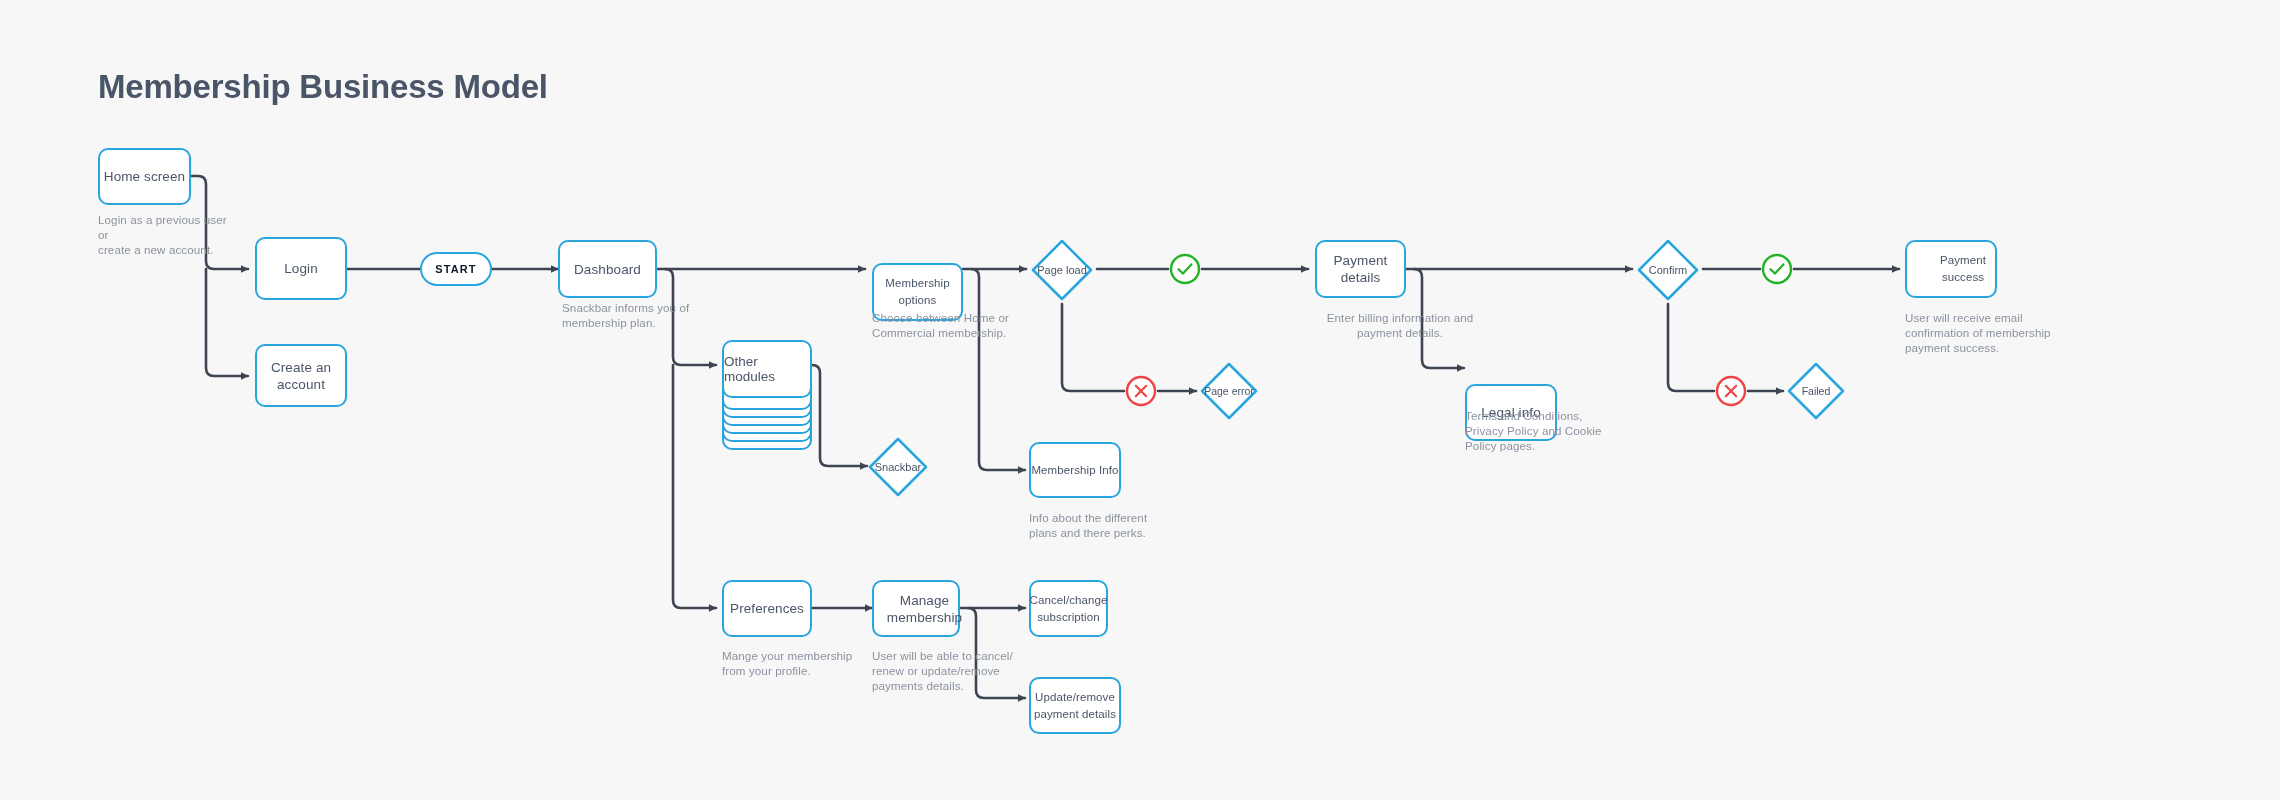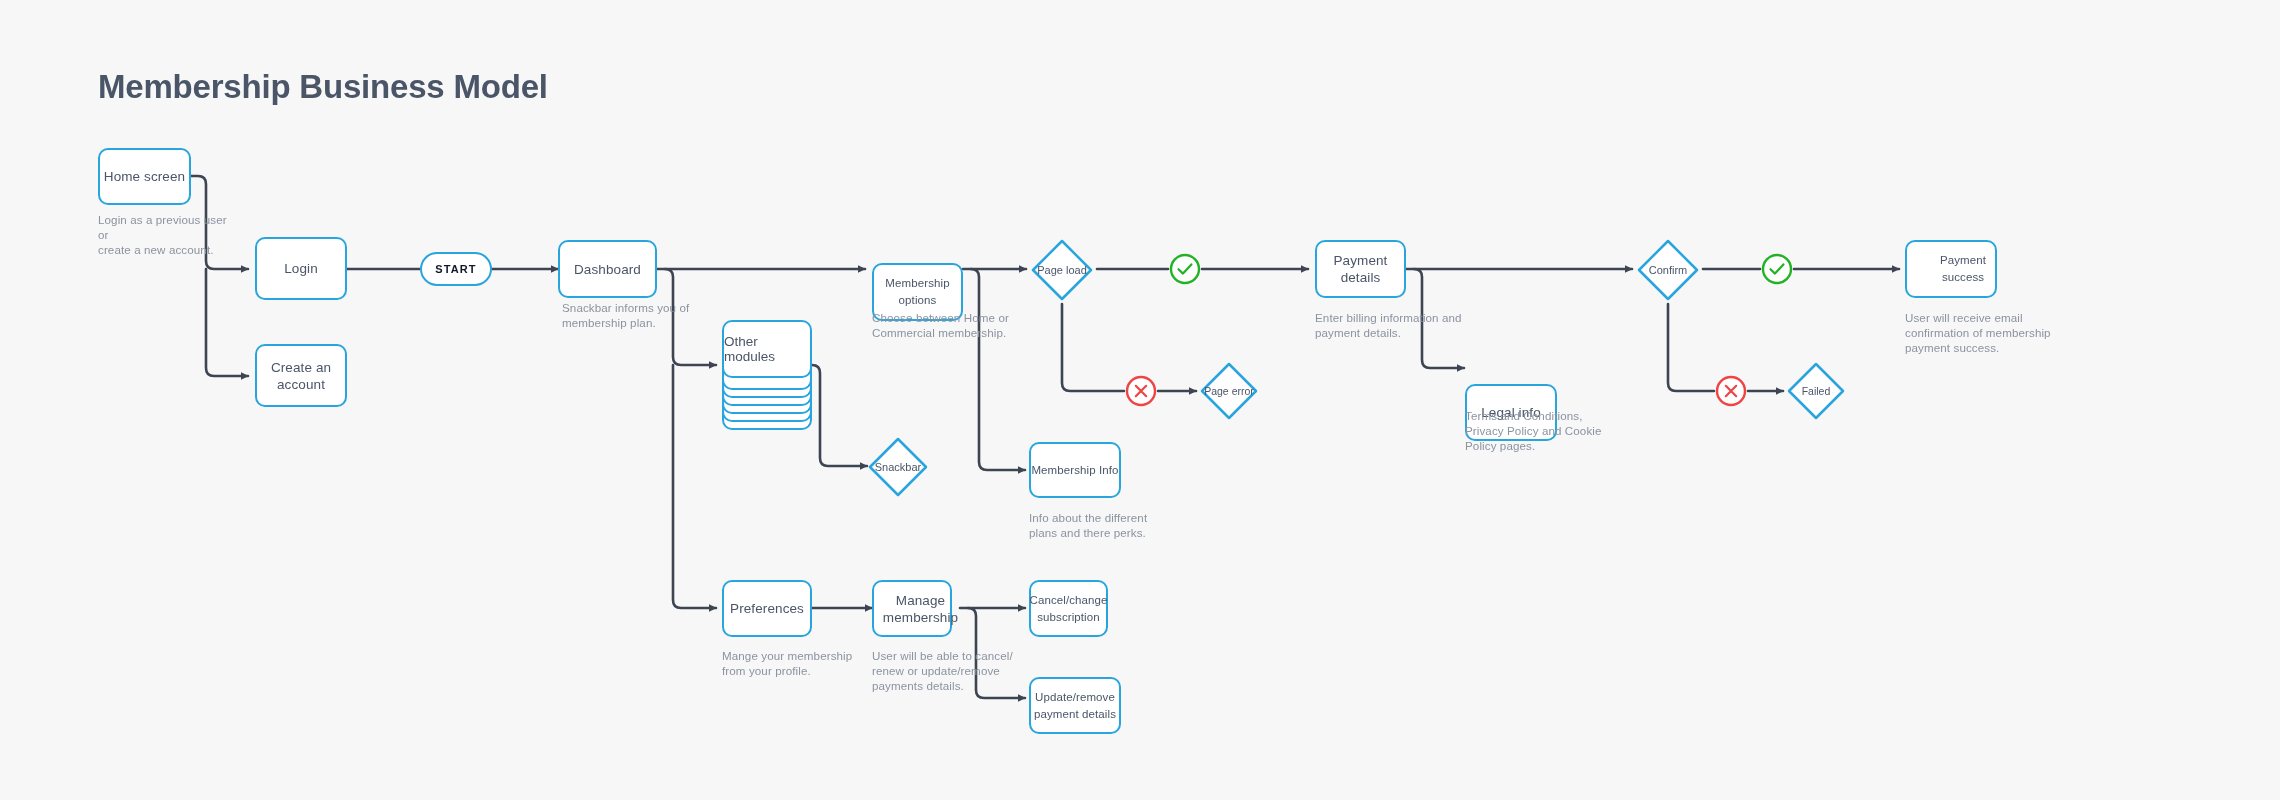--- a/index.html
+++ b/index.html
@@ -163,21 +163,21 @@
   <div class="node pill" style="left:420px;top:252px;width:72px;height:34px;">
     <span>START</span>
   </div>
 
   <div class="node proc" style="left:558px;top:240px;width:99px;height:58px;">
     <span>Dashboard</span>
   </div>
   <div class="caption" style="left:562px;top:300px;width:150px;">Snackbar informs you of
 membership plan.</div>
 
-  <div class="stack" style="left:722px;top:320px;width:90px;height:96px;">
+  <div class="stack" style="left:722px;top:340px;width:90px;height:96px;">
     <div class="layer" style="top:50px;height:60px;z-index:1;"></div>
     <div class="layer" style="top:42px;height:60px;z-index:2;"></div>
     <div class="layer" style="top:34px;height:60px;z-index:3;"></div>
     <div class="layer" style="top:26px;height:60px;z-index:4;"></div>
     <div class="layer" style="top:18px;height:60px;z-index:5;"></div>
     <div class="layer" style="top:10px;height:60px;z-index:6;"></div>
     <div class="layer top">
       <span>Other modules</span>
     </div>
   </div>
@@ -228,42 +228,42 @@
   </div>
   <div class="caption" style="left:1029px;top:510px;width:130px;">Info about the different
 plans and there perks.</div>
 
   <div class="node proc" style="left:722px;top:580px;width:90px;height:57px;">
     <span>Preferences</span>
   </div>
   <div class="caption" style="left:722px;top:648px;width:150px;">Mange your membership
 from your profile.</div>
 
-  <div class="node proc" style="left:872px;top:580px;width:80px;height:57px;white-space:pre-line;padding-left:17px;">
+  <div class="node proc" style="left:872px;top:580px;width:88px;height:57px;white-space:pre-line;padding-left:17px;">
     <span>Manage
 membership</span>
   </div>
   <div class="caption" style="left:872px;top:648px;width:155px;">User will be able to cancel/
 renew or update/remove
 payments details.</div>
 
   <div class="node proc" style="left:1029px;top:580px;width:79px;height:57px;white-space:pre-line;">
     <span style="font-size:11.5px;">Cancel/change
 subscription</span>
   </div>
 
   <div class="node proc" style="left:1029px;top:677px;width:92px;height:57px;white-space:pre-line;">
     <span style="font-size:11.5px;">Update/remove
 payment details</span>
   </div>
 
   <div class="node proc" style="left:1315px;top:240px;width:91px;height:58px;">
     <span>Payment details</span>
   </div>
-  <div class="caption" style="left:1315px;top:310px;width:170px;">Enter billing information and
+  <div class="caption" style="left:1315px;top:310px;width:170px;text-align:center;">Enter billing information and
 payment details.</div>
 
   <div class="node proc" style="left:1465px;top:340px;width:92px;height:57px;margin-top:44px;">
     <span>Legal info</span>
   </div>
   <div class="caption" style="left:1465px;top:408px;width:145px;">Terms and Conditions,
 Privacy Policy and Cookie
 Policy pages.</div>
 
   <div class="diamond" style="left:1636px;top:238px;width:64px;height:64px;">

